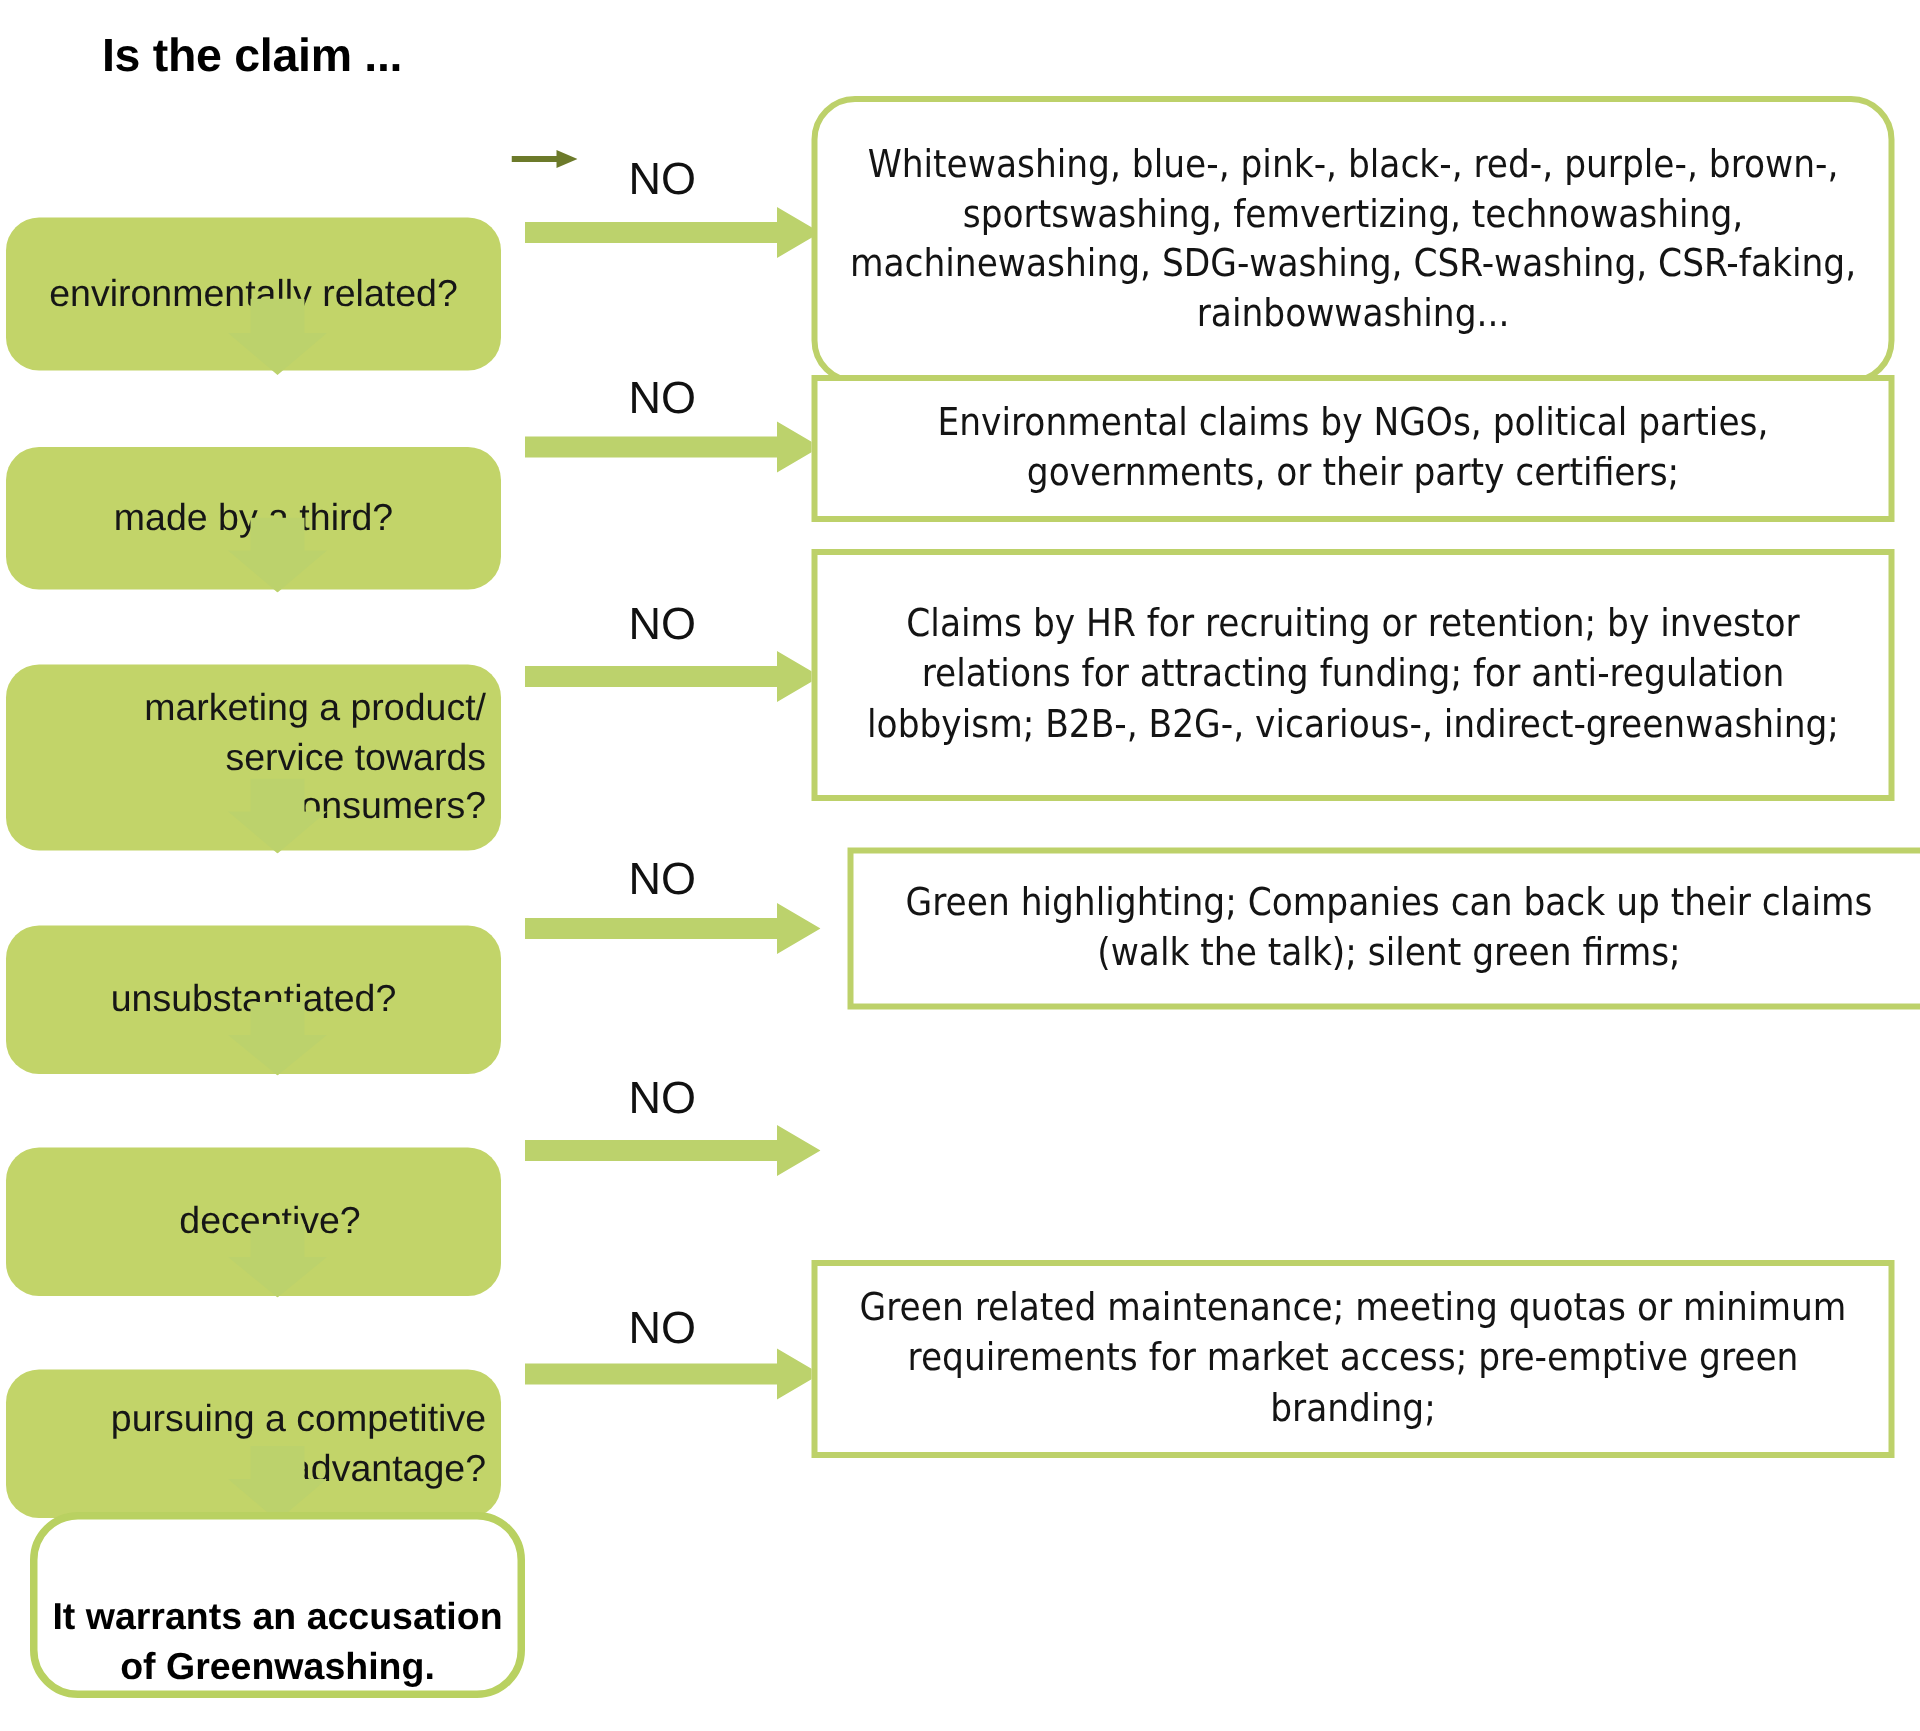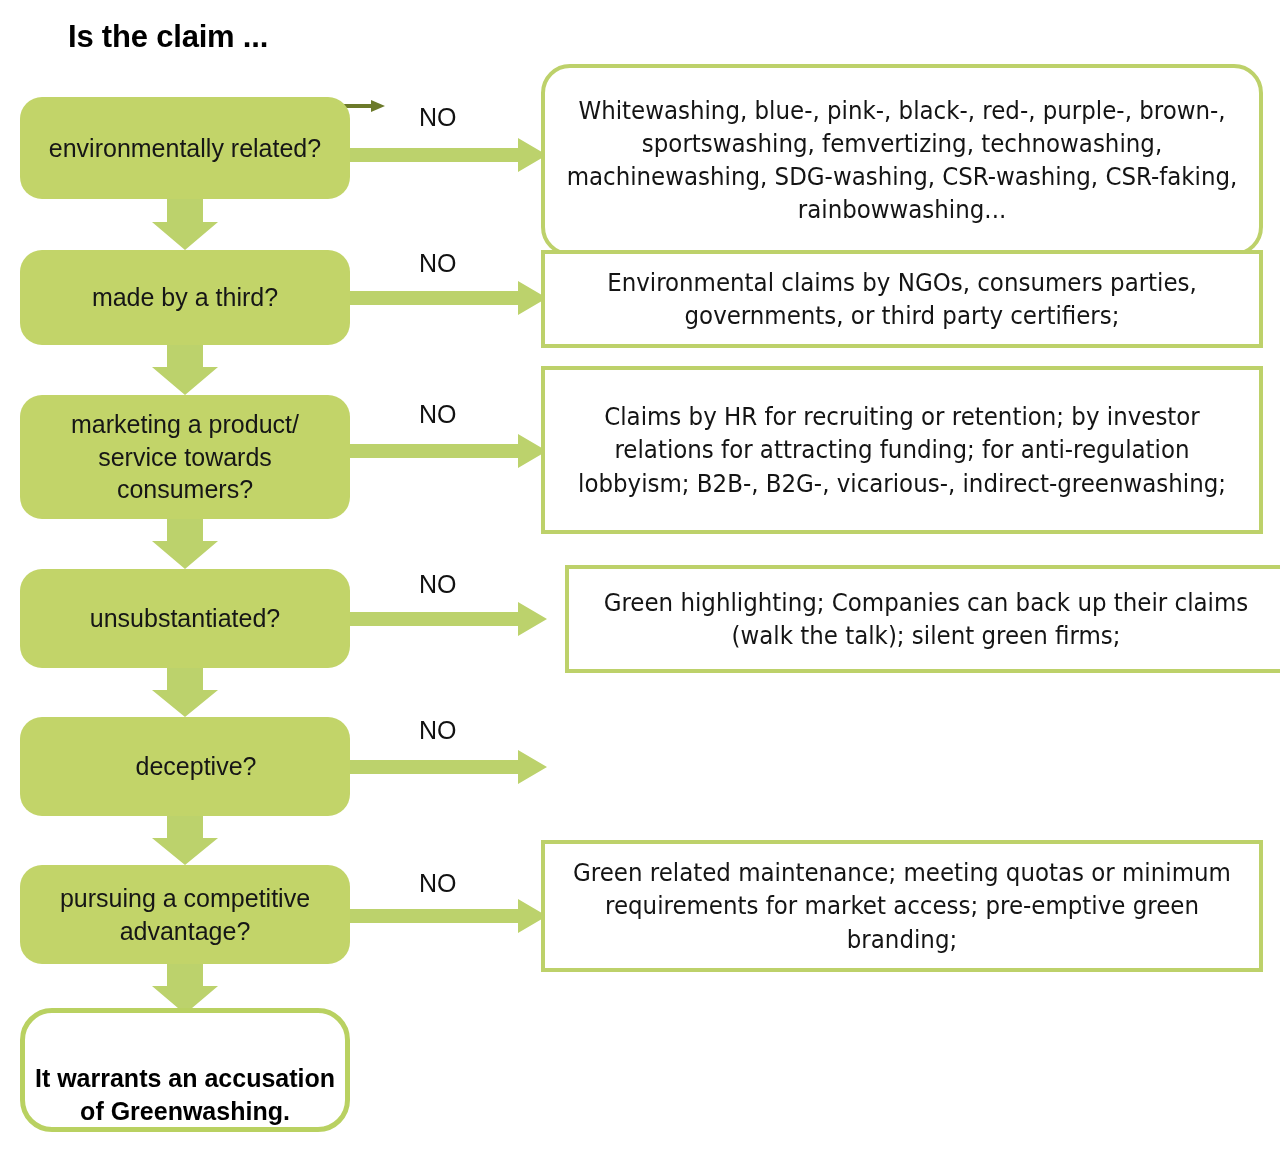--- a/index.html
+++ b/index.html
@@ -31,33 +31,34 @@
     font-weight: bold;
     color: #000000;
     letter-spacing: -0.2px;
     white-space: nowrap;
     text-align: center;
   }
 
   
   .decision-box {
     position: absolute;
-    left: 20px;
+    left: 4px;
     width: 330px;
     background: #c2d469;
     border-radius: 22px;
     display: flex;
     align-items: center;
     justify-content: center;
-    text-align: center;
+    text-align: right;
     color: #161616;
     font-size: 25px;
     line-height: 1.30;
     padding: 0 10px;
     box-sizing: border-box;
+    margin-top: 48px;
   }
 
   
   .terminal-box {
     position: absolute;
     left: 20px;
     width: 330px;
     background: #ffffff;
     border: 5px solid #b9d161;
     border-radius: 32px;
@@ -92,21 +93,21 @@
     font-stretch: condensed;
   }
   .result-box .rb-text {
     display: block;
     width: 100%;
   }
 
   
   .no-label {
     position: absolute;
-    font-size: 25px;
+    font-size: 30px;
     color: #111111;
     white-space: nowrap;
   }
 
   
   .arrow-right {
     position: absolute;
     height: 38px;
   }
   .arrow-right svg { display: block; width: 100%; height: 100%; }
@@ -168,21 +169,21 @@
   </div>
 
   <div class="arrow-right" style="left:350px;top:279px;width:197px;">
     <svg viewBox="0 0 197 38" preserveAspectRatio="none" aria-hidden="true">
       <path d="M0 12 L168 12 L168 2 L197 19 L168 36 L168 26 L0 26 Z" fill="#bcd26c"></path>
     </svg>
   </div>
   <div class="no-label" style="left:419px;top:249px;">NO</div>
 
   <div class="result-box" style="top:250px;height:98px;">
-    <span class="rb-text">Environmental claims by NGOs, consumers parties, governments, or third party certifiers;</span>
+    <span class="rb-text">Environmental claims by NGOs, political parties, governments, or their party certifiers;</span>
   </div>
 
   <div class="arrow-down" style="top:345px;height:50px;">
     <svg viewBox="0 0 66 50" preserveAspectRatio="none" aria-hidden="true">
       <path d="M15 0 L51 0 L51 22 L66 22 L33 50 L0 22 L15 22 Z" fill="#bcd26c"></path>
     </svg>
   </div>
 
   <div class="decision-box" style="top:395px;height:124px;">
     <span>marketing a product/ service towards consumers?</span>

